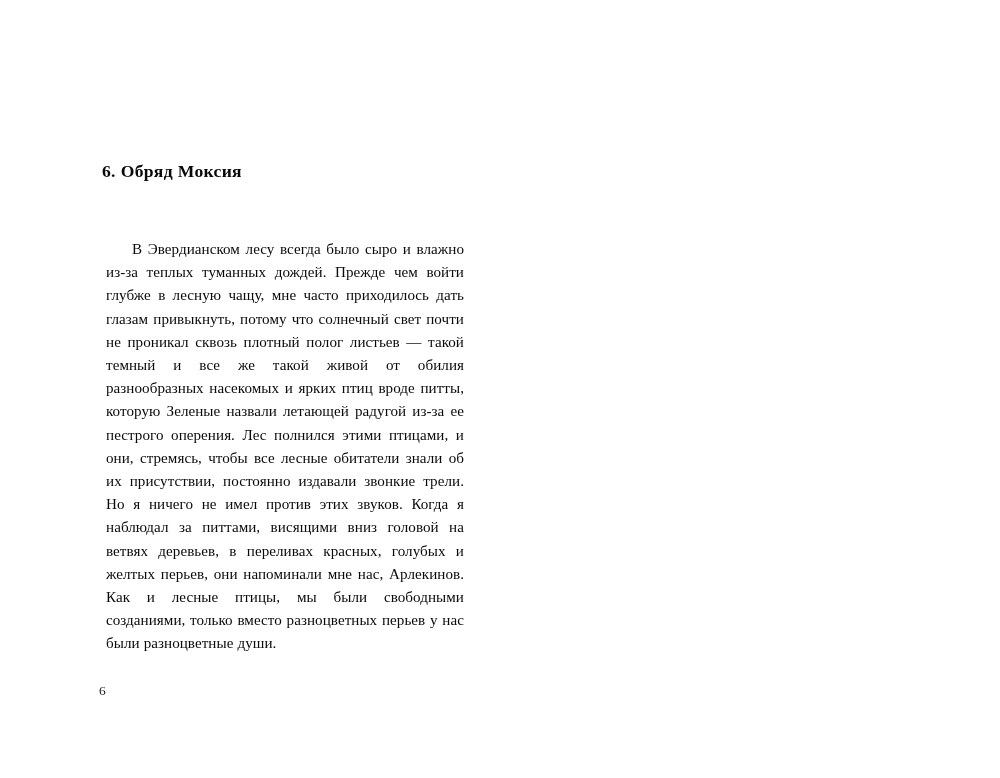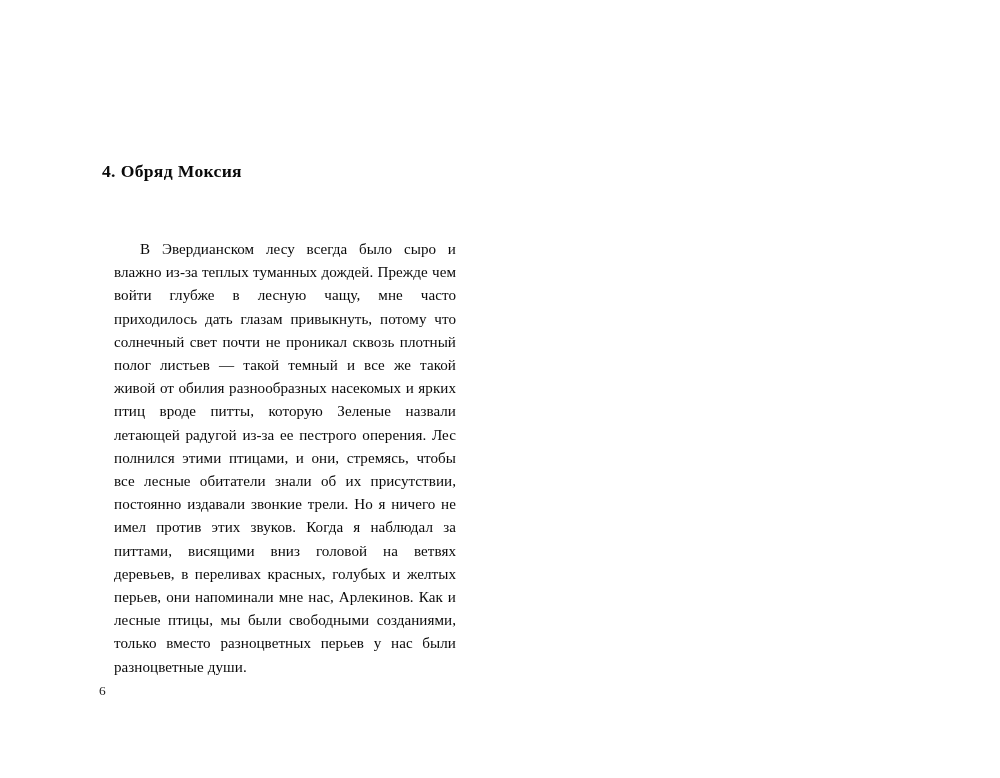--- a/index.html
+++ b/index.html
@@ -54,21 +54,21 @@
   .chapter-title {
     font-size: 17.6px;
     font-weight: bold;
     line-height: 22px;
     margin: 0 0 0 0;
     text-align: left;
     letter-spacing: 0.3px;
   }
 
   .body-para {
-    margin: 12px;
+    margin: 4px;
     text-indent: 26px;
     text-align: justify;
   }
   .body-para.first-after-title {
     margin-top: 56px;
   }
 
   
   .folio {
     position: absolute;
@@ -79,21 +79,21 @@
   .folio-left  { left: 99px;  top: 684px; }
 </style>
 </head>
 <body>
 
 <div class="spread">
 
   <div class="page page-left">
 
     <div class="text-col col-left">
-      <h1 class="chapter-title">4. Обряд Моксия</h1>
+      <h1 class="chapter-title">6. Обряд Моксия</h1>
 
       <p class="body-para first-after-title">В Эвердианском лесу всегда было сыро и влажно из-за теплых туманных дождей. Прежде чем войти глубже в лесную чащу, мне часто приходилось дать глазам привыкнуть, потому что солнечный свет почти не проникал сквозь плотный полог листьев — такой темный и все же такой живой от обилия разнообразных насекомых и ярких птиц вроде питты, которую Зеленые назвали летающей радугой из-за ее пестрого оперения. Лес полнился этими птицами, и они, стремясь, чтобы все лесные обитатели знали об их присутствии, постоянно издавали звонкие трели. Но я ничего не имел против этих звуков. Когда я наблюдал за питтами, висящими вниз головой на ветвях деревьев, в переливах красных, голубых и желтых перьев, они напоминали мне нас, Арлекинов. Как и лесные птицы, мы были свободными созданиями, только вместо разноцветных перьев у нас были разноцветные души.</p>
     </div>
 
     <div class="folio folio-left">6</div>
   </div>
 
   <div class="page page-right">
 
     

